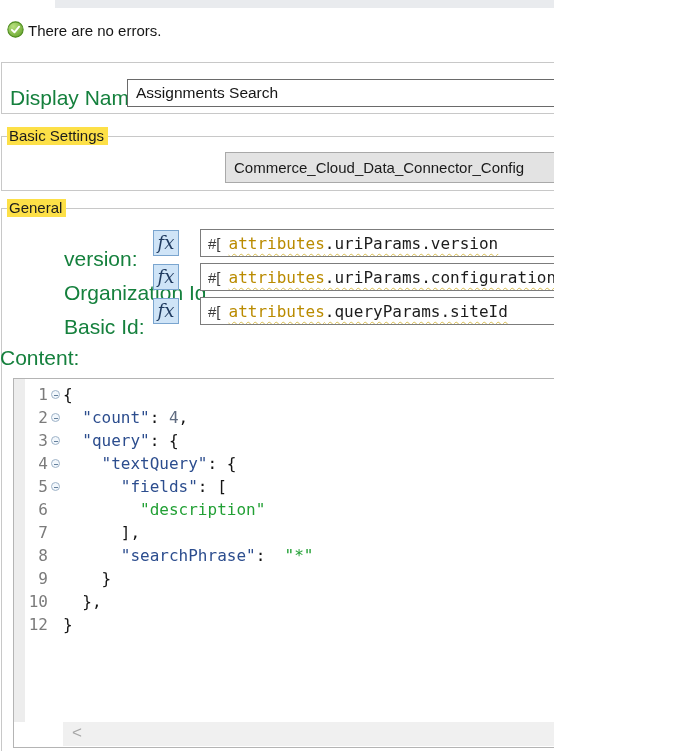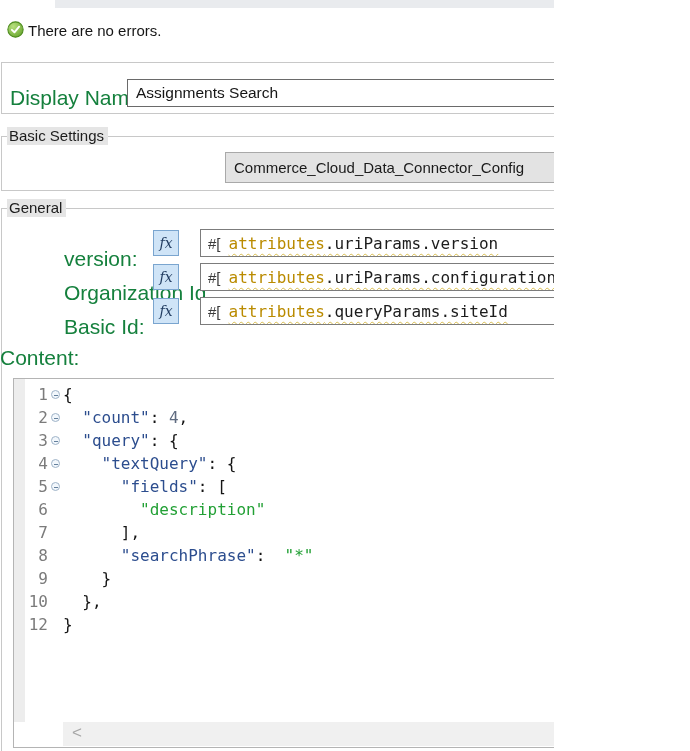--- a/index.html
+++ b/index.html
@@ -16,21 +16,21 @@
   
   #status-icon { left:7px; top:21px; width:17px; height:17px; }
   #status-text { left:28px; top:22px; font-size:15px; line-height:17px; color:#161616; }
 
   
   .grp { border:1px solid #c8c8c8; border-right:none; }
   #grp-display { left:1px; top:62px; width:689px; height:52px; }
   #grp-basic   { left:1px; top:136px; width:689px; height:55px; }
   #grp-general { left:1px; top:208px; width:689px; height:543px; border-bottom:none; }
   .legend {
-    background:#e5e5e5; padding:0 4px 0 2px; font-size:15px; color:#1c1c1c;
+    background:#fde047; padding:0 4px 0 2px; font-size:15px; color:#1c1c1c;
     height:18px; line-height:18px; z-index:3;
   }
   #legend-basic   { left:7px; top:127px; }
   #legend-general { left:7px; top:199px;text-align:center; }
 
   .fld-label { font-size:21px; color:#15803d; }
   #display-label { left:10px; top:86px; }
   #display-input {
     left:127px; top:79px; width:570px; height:28px;
     border:1px solid #6a6a6a; background:#fff; font-family:"Liberation Sans",sans-serif;
@@ -46,21 +46,21 @@
   
   .gen-row { left:0; width:690px; height:28px; }
   #row-version { top:229px; } #row-org { top:263px; } #row-site { top:297px; }
   .gen-row .fld-label { position:absolute; left:16px; top:16px; line-height:28px;margin-left:48px; }
   .fx-btn {
     position:absolute; left:153px; top:1px; width:26px; height:26px;
     background:var(--fx-button-bg,#cfe4f7); border:1px solid var(--fx-button-border,#7aa5cf);
     cursor:pointer; padding:0;
   }
   .fx-glyph {
-    font-family:"DejaVu Serif", serif; font-style:italic; font-size:14px;
+    font-family:"DejaVu Serif", serif; font-style:italic; font-size:18px;
     color:#1f3a5f; line-height:24px;margin-top:8px;
   }
   .expr-field {
     position:absolute; left:200px; top:0; width:495px; height:28px;
     background:#fff; border:1px solid #7c7c7c; white-space:nowrap;
     display:flex; align-items:center; overflow:hidden;
   }
   .expr-prefix {
     margin-left:7px; font-size:15px; color:#3c3c3c;
   }

